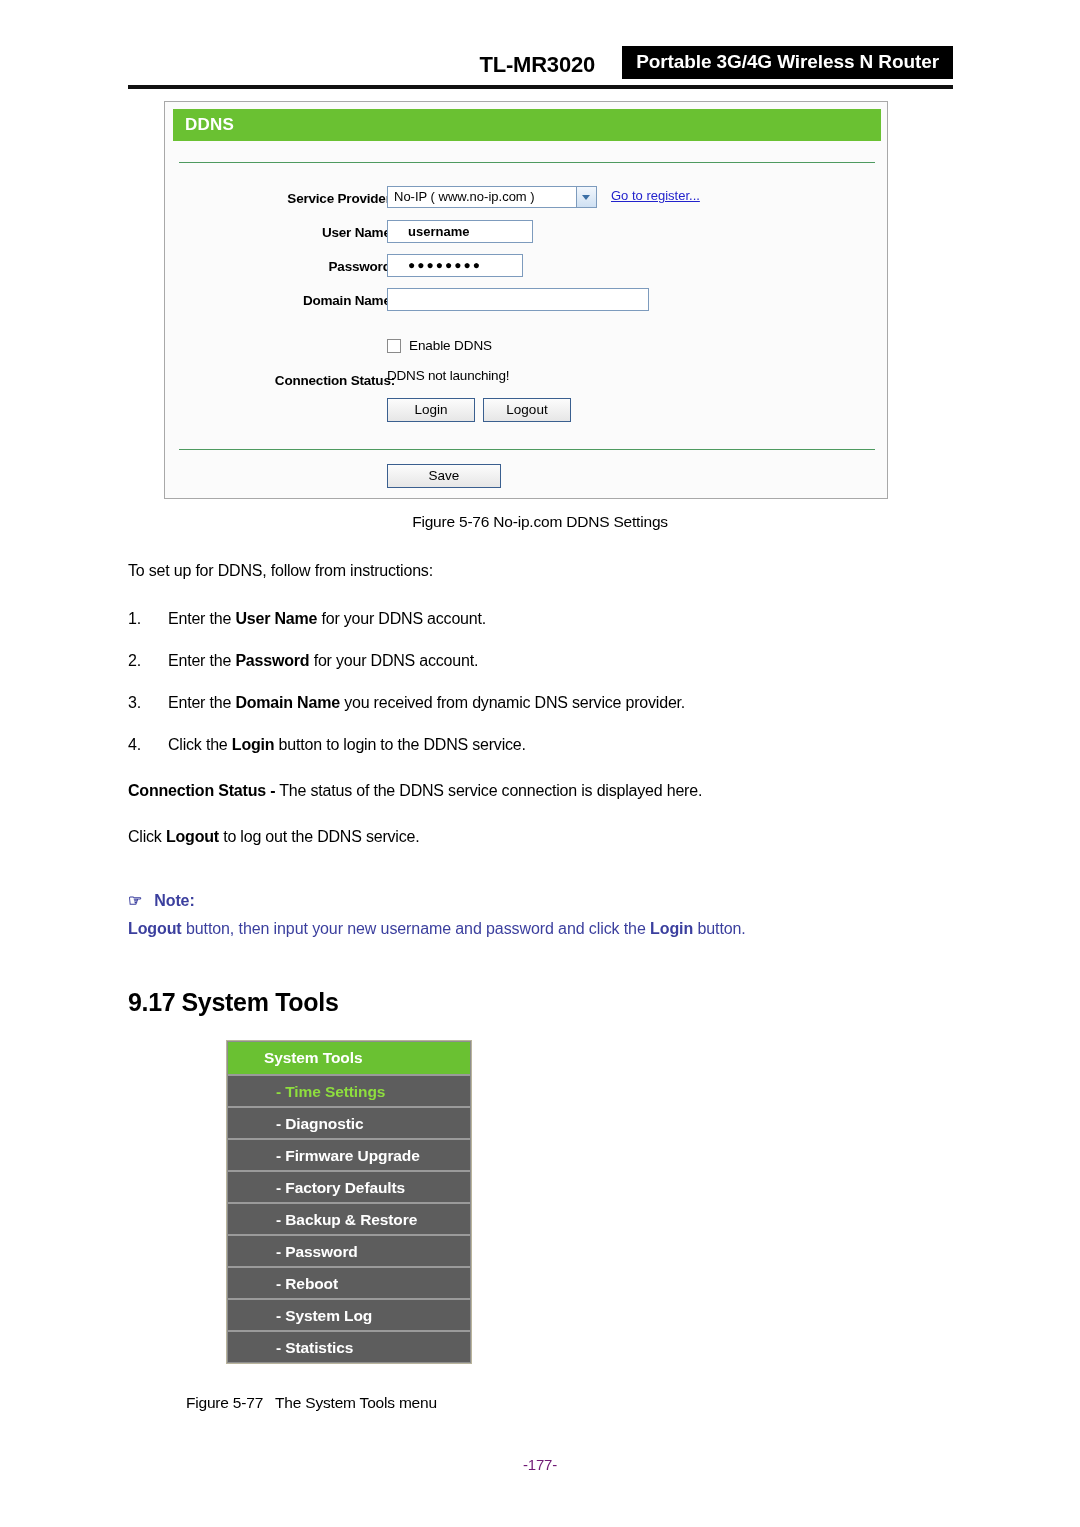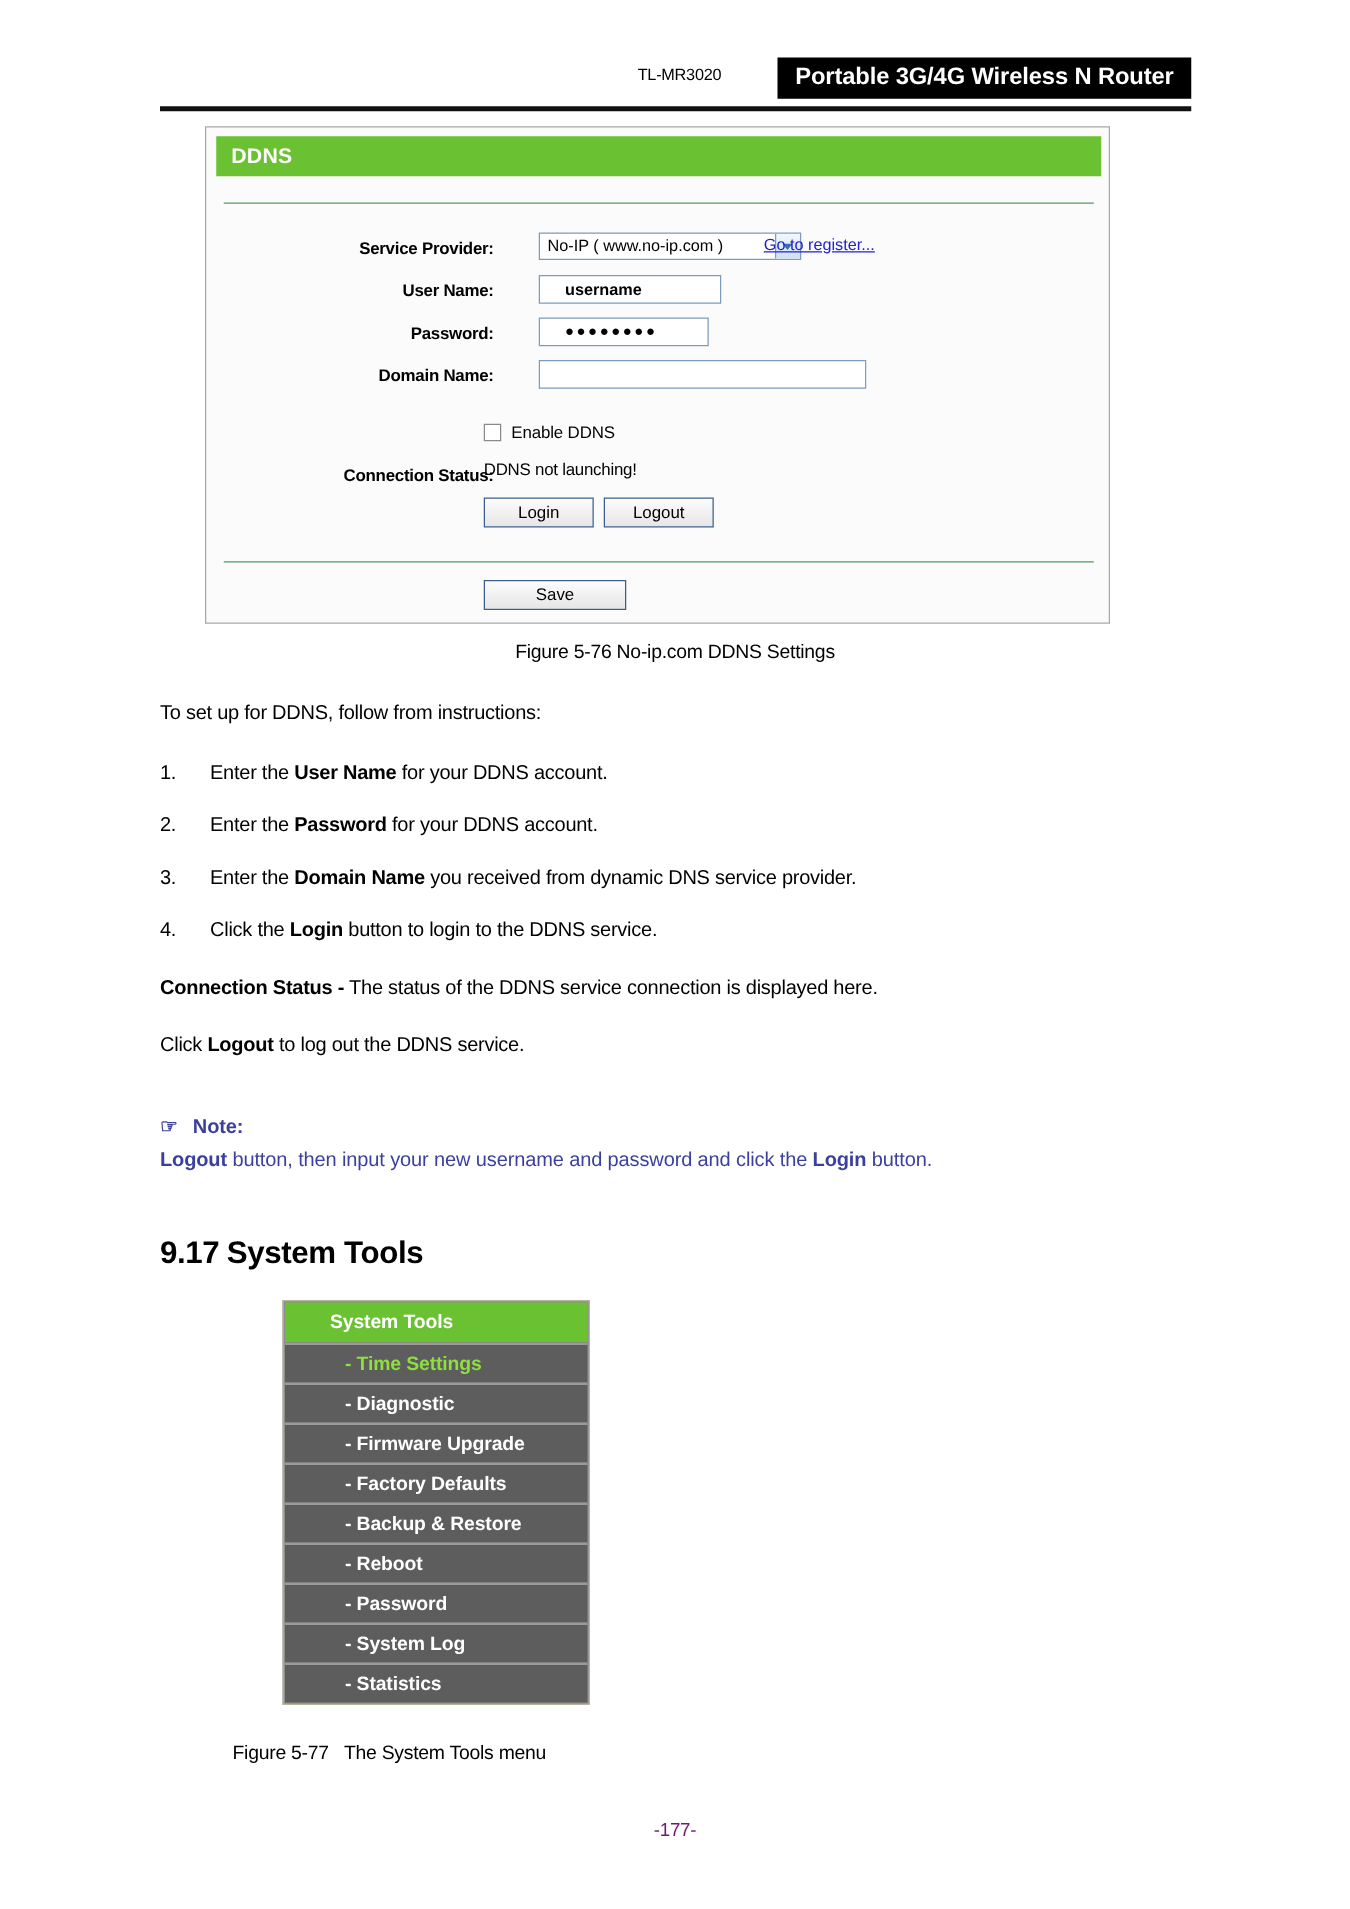--- a/index.html
+++ b/index.html
@@ -19,24 +19,24 @@
   
   .page-header {
     position: absolute;
     left: 128px;
     top: 50px;
     width: 825px;
     height: 36px;
   }
   .hdr-model {
     position: absolute;
-    right: 376px;
+    right: 358px;
     top: 2px;
-    font-size: 13px;
-    font-weight: normal;
+    font-size: 22px;
+    font-weight: bold;
     letter-spacing: -0.2px;
     white-space: nowrap;
   }
   .hdr-product {
     position: absolute;
     right: 0;
     top: -4px;
     background: #000000;
     color: #ffffff;
     font-size: 19px;
@@ -104,21 +104,20 @@
     font-size: 13.5px;
     font-weight: bold;
     line-height: 26px;
     color: #000000;
     letter-spacing: -0.2px;
   }
   .field-wrap {
     position: absolute;
     left: 222px;
     top: 0;
-    margin-left: 44px;
   }
   .sel-box {
     position: relative;
     width: 210px;
     height: 22px;
     border: 1px solid #7d9bbd;
     background: #ffffff;
     box-sizing: border-box;
     font-size: 13px;
     line-height: 20px;
@@ -457,21 +456,21 @@
 
 <div class="sec-heading"><span class="secnum">9.17</span><span>System Tools</span></div>
 
 <div class="st-menu">
   <div class="st-head">System Tools</div>
   <div class="st-item active">- Time Settings</div>
   <div class="st-item">- Diagnostic</div>
   <div class="st-item">- Firmware Upgrade</div>
   <div class="st-item">- Factory Defaults</div>
   <div class="st-item">- Backup &amp; Restore</div>
+  <div class="st-item">- Password</div>
   <div class="st-item">- Reboot</div>
-  <div class="st-item">- Password</div>
   <div class="st-item">- System Log</div>
   <div class="st-item">- Statistics</div>
 </div>
 
 <div class="caption cap-577">Figure 5-77   The System Tools menu</div>
 
 <div class="footer-page">-177-</div>
 
 </body></html>

